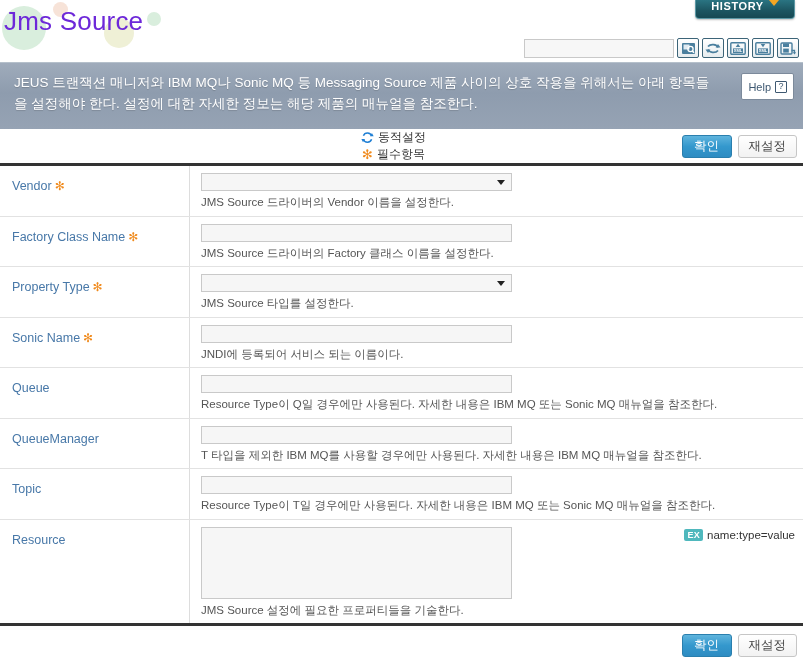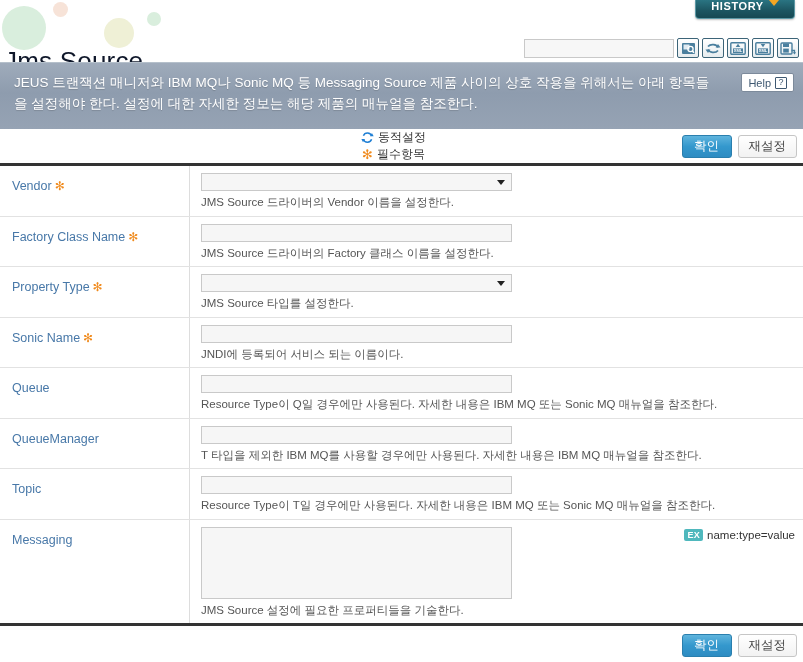--- a/index.html
+++ b/index.html
@@ -25,25 +25,24 @@
   }
   .deco-1 { left: 2px;  top: 6px;  width: 44px; height: 44px; background: #d9eedd; }
   .deco-2 { left: 53px; top: 2px;  width: 15px; height: 15px; background: #f7e3d8; }
   .deco-3 { left: 104px; top: 18px; width: 30px; height: 30px; background: #eff0d6; }
   .deco-4 { left: 147px; top: 12px; width: 14px; height: 14px; background: #d9eedd; }
 
   .page-title {
     position: absolute;
     left: 4px; top: 6px;
     font-size: 26px;
-    color: #0f172a;
+    color: #6d28d9;
     letter-spacing: .2px;
     z-index: 3;
     white-space: nowrap;
-    margin-top: 40px;
   }
 
   
   .history-tab {
     position: absolute;
     right: 8px; top: 0;
     width: 100px; height: 19px;
     background: linear-gradient(180deg, #2a7482 0%, #1d5763 55%, #174953 100%);
     border-radius: 0 0 4px 4px;
     border: 1px solid #5c98a5;
@@ -106,21 +105,21 @@
   .info-text {
     color: #ffffff;
     font-size: 13.5px;
     line-height: 1.55;
     width: 700px;
     text-shadow: 0 1px 1px rgba(0,0,0,.18);
   }
   .help-btn {
     position: absolute;
     right: 9px; top: 10px;
-    height: 19px;
+    height: 27px;
     padding: 0 6px;
     background: #ffffff;
     border: 1px solid #7c8a9b;
     border-radius: 2px;
     display: flex;
     align-items: center;
     gap: 4px;
     cursor: pointer;
   }
   .help-btn span.lbl {
@@ -478,21 +477,21 @@
       <span class="label-text">Topic</span>
     </div>
     <div class="fcell-field">
       <input class="fld-input" type="text" value="" style="">
       <div class="fld-desc">Resource Type이 T일 경우에만 사용된다. 자세한 내용은 IBM MQ 또는 Sonic MQ 매뉴얼을 참조한다.</div>
     </div>
   </div>
 
   <div class="frow">
     <div class="fcell-label">
-      <span class="label-text">Messaging</span>
+      <span class="label-text">Resource</span>
     </div>
     <div class="fcell-field">
       <textarea class="fld-textarea" style=""></textarea>
       <div class="fld-desc">JMS Source 설정에 필요한 프로퍼티들을 기술한다.</div>
       <div class="ex-hint">
         <span class="ex-badge">EX</span>
         <span class="ex-text">name:type=value</span>
       </div>
     </div>
   </div>

